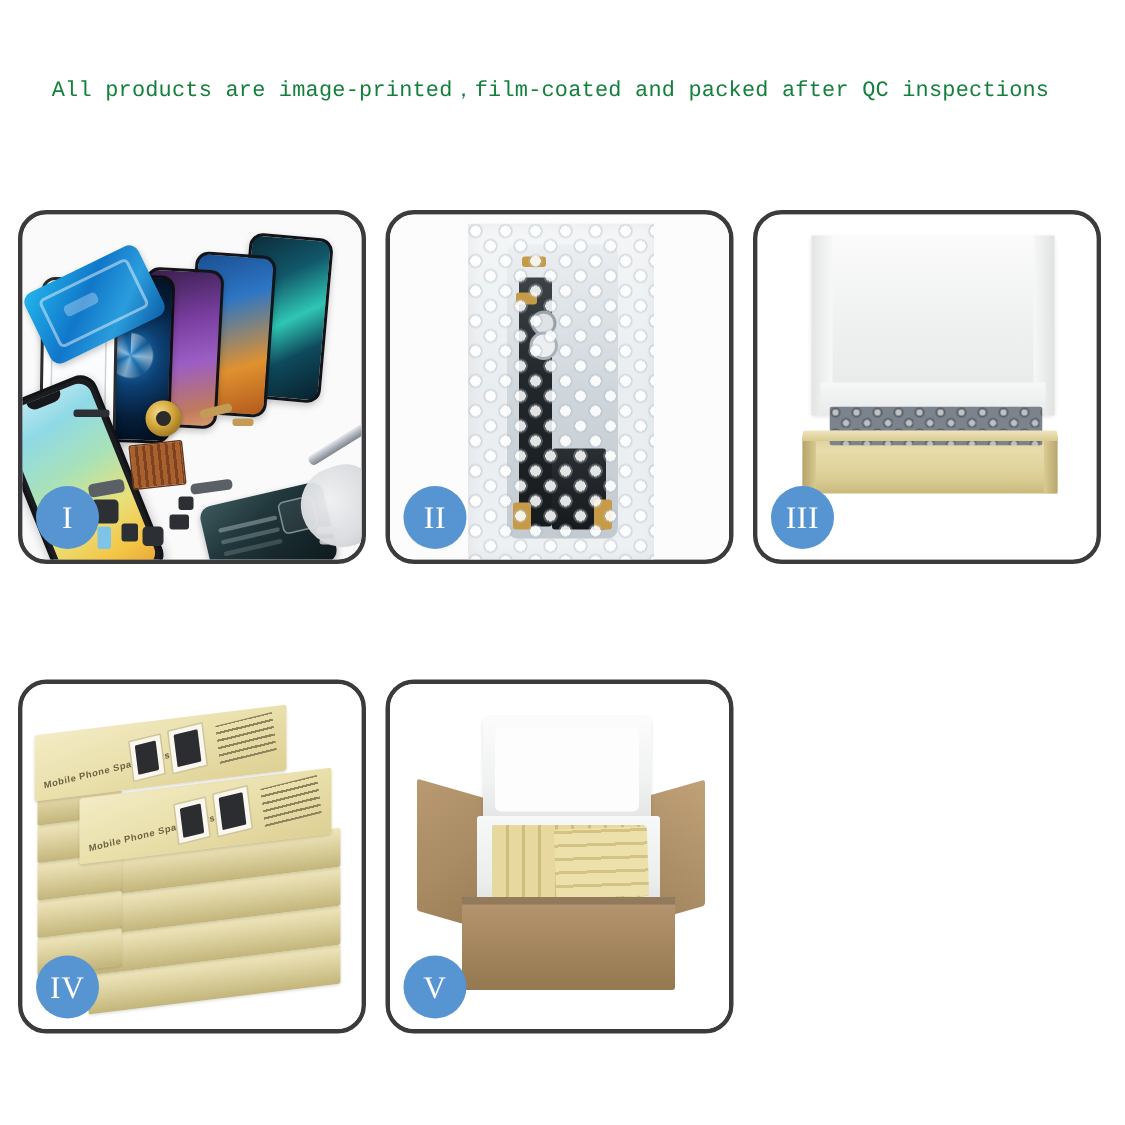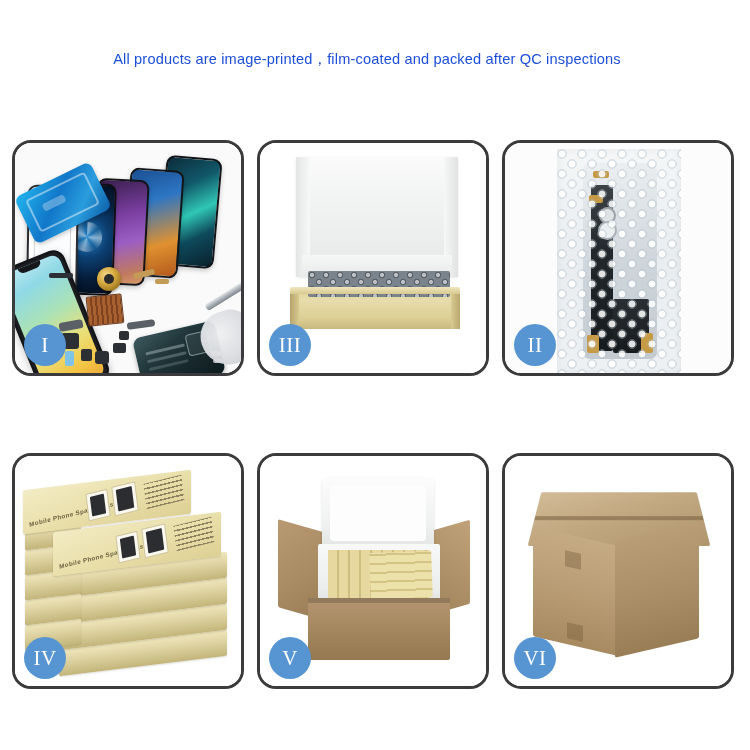--- a/index.html
+++ b/index.html
@@ -24,24 +24,24 @@
     font-family: "Liberation Sans", sans-serif;
     font-size: 37px;
     font-weight: 400;
     letter-spacing: 1.6px;
     color: #1b1b1b;
     line-height: 1.05;
     margin: 0;
     white-space: nowrap;
   }
   #page-subtitle {
-    font-family: Liberation Sans, sans-serif;
+    font-family: Liberation Mono, monospace;
     font-size: 14.6px;
     font-weight: 400;
-    color: #1d4ed8;
+    color: #15803d;
     letter-spacing: 0.15px;
     margin: 12px 16px 0 0;
     white-space: nowrap;
   }
 
   
   #panel-grid {
     position: absolute;
     left: 12px;
     top: 140px;
@@ -494,51 +494,51 @@
       <div class="part steel" style="left:196px;top:208px;width:13px;height:5px;border-radius:2px;"></div>
       <div class="part steel" style="left:198px;top:216px;width:11px;height:4px;border-radius:2px;"></div>
       <div class="tweezer"></div>
       <div class="hand"></div>
     </div>
     <div class="badge">I</div>
   </div>
 
   <div class="panel">
     <div class="panel-canvas">
-      <div class="p3-bg"></div>
-      <div class="foam-lid"></div>
-      <div class="foam-front"></div>
-      <div class="bubble-row"></div>
-      <div class="ybox-lip"></div>
-      <div class="ybox-body"></div>
-    </div>
-    <div class="badge">III</div>
-  </div>
-
-  <div class="panel">
-    <div class="panel-canvas">
       <div class="p2-bg"></div>
       <div class="bubble-pack">
         <div class="inner-screen"></div>
         <div class="flex-dark"></div>
         <div class="flex-dark2"></div>
         <div class="camera-dot"></div>
         <div class="camera-dot2"></div>
         <div class="conn" style="left:36px;top:22px;width:16px;height:7px;"></div>
         <div class="conn" style="left:32px;top:46px;width:14px;height:8px;"></div>
         <div class="conn" style="left:30px;top:186px;width:12px;height:18px;"></div>
         <div class="conn" style="left:84px;top:184px;width:12px;height:20px;"></div>
         <div class="bubbles"></div>
       </div>
     </div>
     <div class="badge">II</div>
   </div>
 
   <div class="panel">
     <div class="panel-canvas">
+      <div class="p3-bg"></div>
+      <div class="foam-lid"></div>
+      <div class="foam-front"></div>
+      <div class="bubble-row"></div>
+      <div class="ybox-lip"></div>
+      <div class="ybox-body"></div>
+    </div>
+    <div class="badge">III</div>
+  </div>
+
+  <div class="panel">
+    <div class="panel-canvas">
       <div class="p4-bg"></div>
       <div class="stack">
 
         <div class="sbox" style="left:36px;top:168px;width:168px;height:26px;transform:skewY(-7deg);">
             <span class="side"></span>
           </div>
         <div class="sbox" style="left:36px;top:142px;width:168px;height:26px;transform:skewY(-7deg);">
             <span class="side"></span>
           </div>
         <div class="sbox" style="left:36px;top:116px;width:168px;height:26px;transform:skewY(-7deg);">
@@ -597,25 +597,14 @@
       <div class="flap-r"></div>
       <div class="foam-open-lid"></div>
       <div class="foam-walls"></div>
       <div class="ybox-fill"></div>
       <div class="ybox-fill2"></div>
       <div class="carton-front"></div>
     </div>
     <div class="badge">V</div>
   </div>
 
-  <div class="panel">
-    <div class="panel-canvas">
-      <div class="p6-bg"></div>
-      <div class="ctn-top"></div>
-      <div class="ctn-left"></div>
-      <div class="ctn-right"></div>
-      <div class="tape" style="left:60px;top:96px;width:16px;height:16px;transform:skewY(13deg);"></div>
-      <div class="tape" style="left:62px;top:168px;width:16px;height:16px;transform:skewY(13deg);"></div>
-    </div>
-    <div class="badge">VI</div>
-  </div>
 
 </div>
 
 </body></html>

